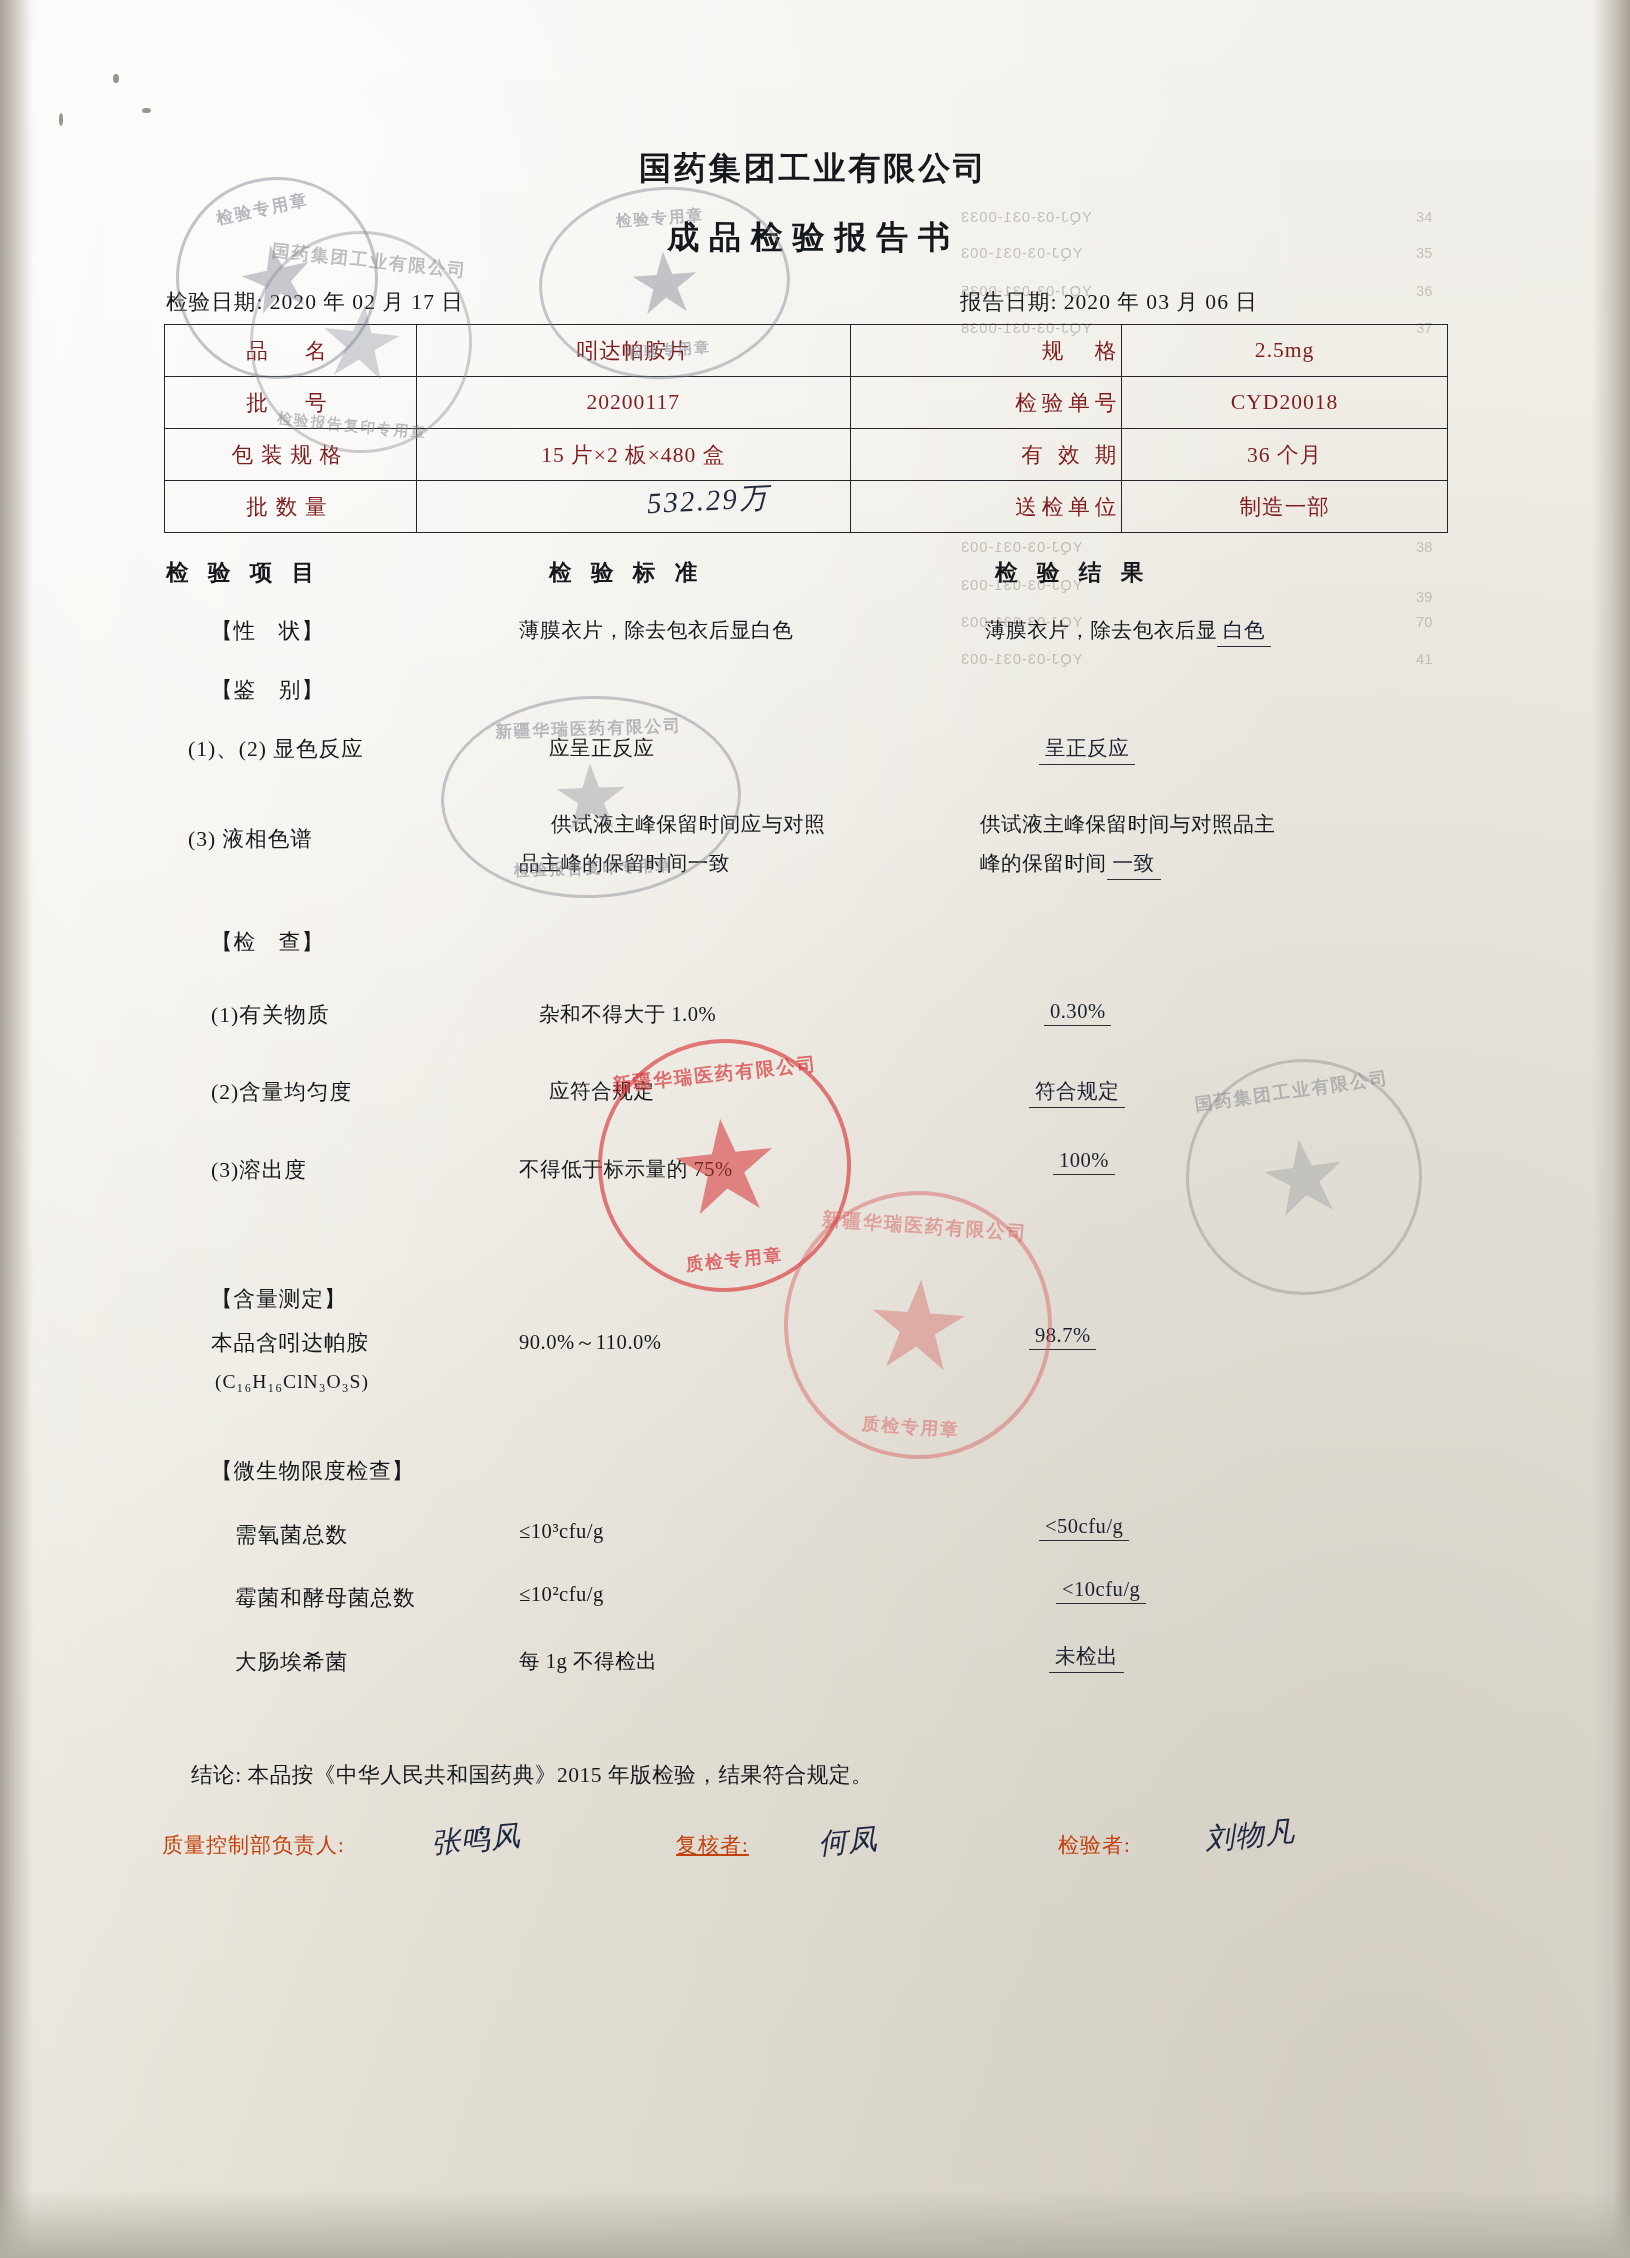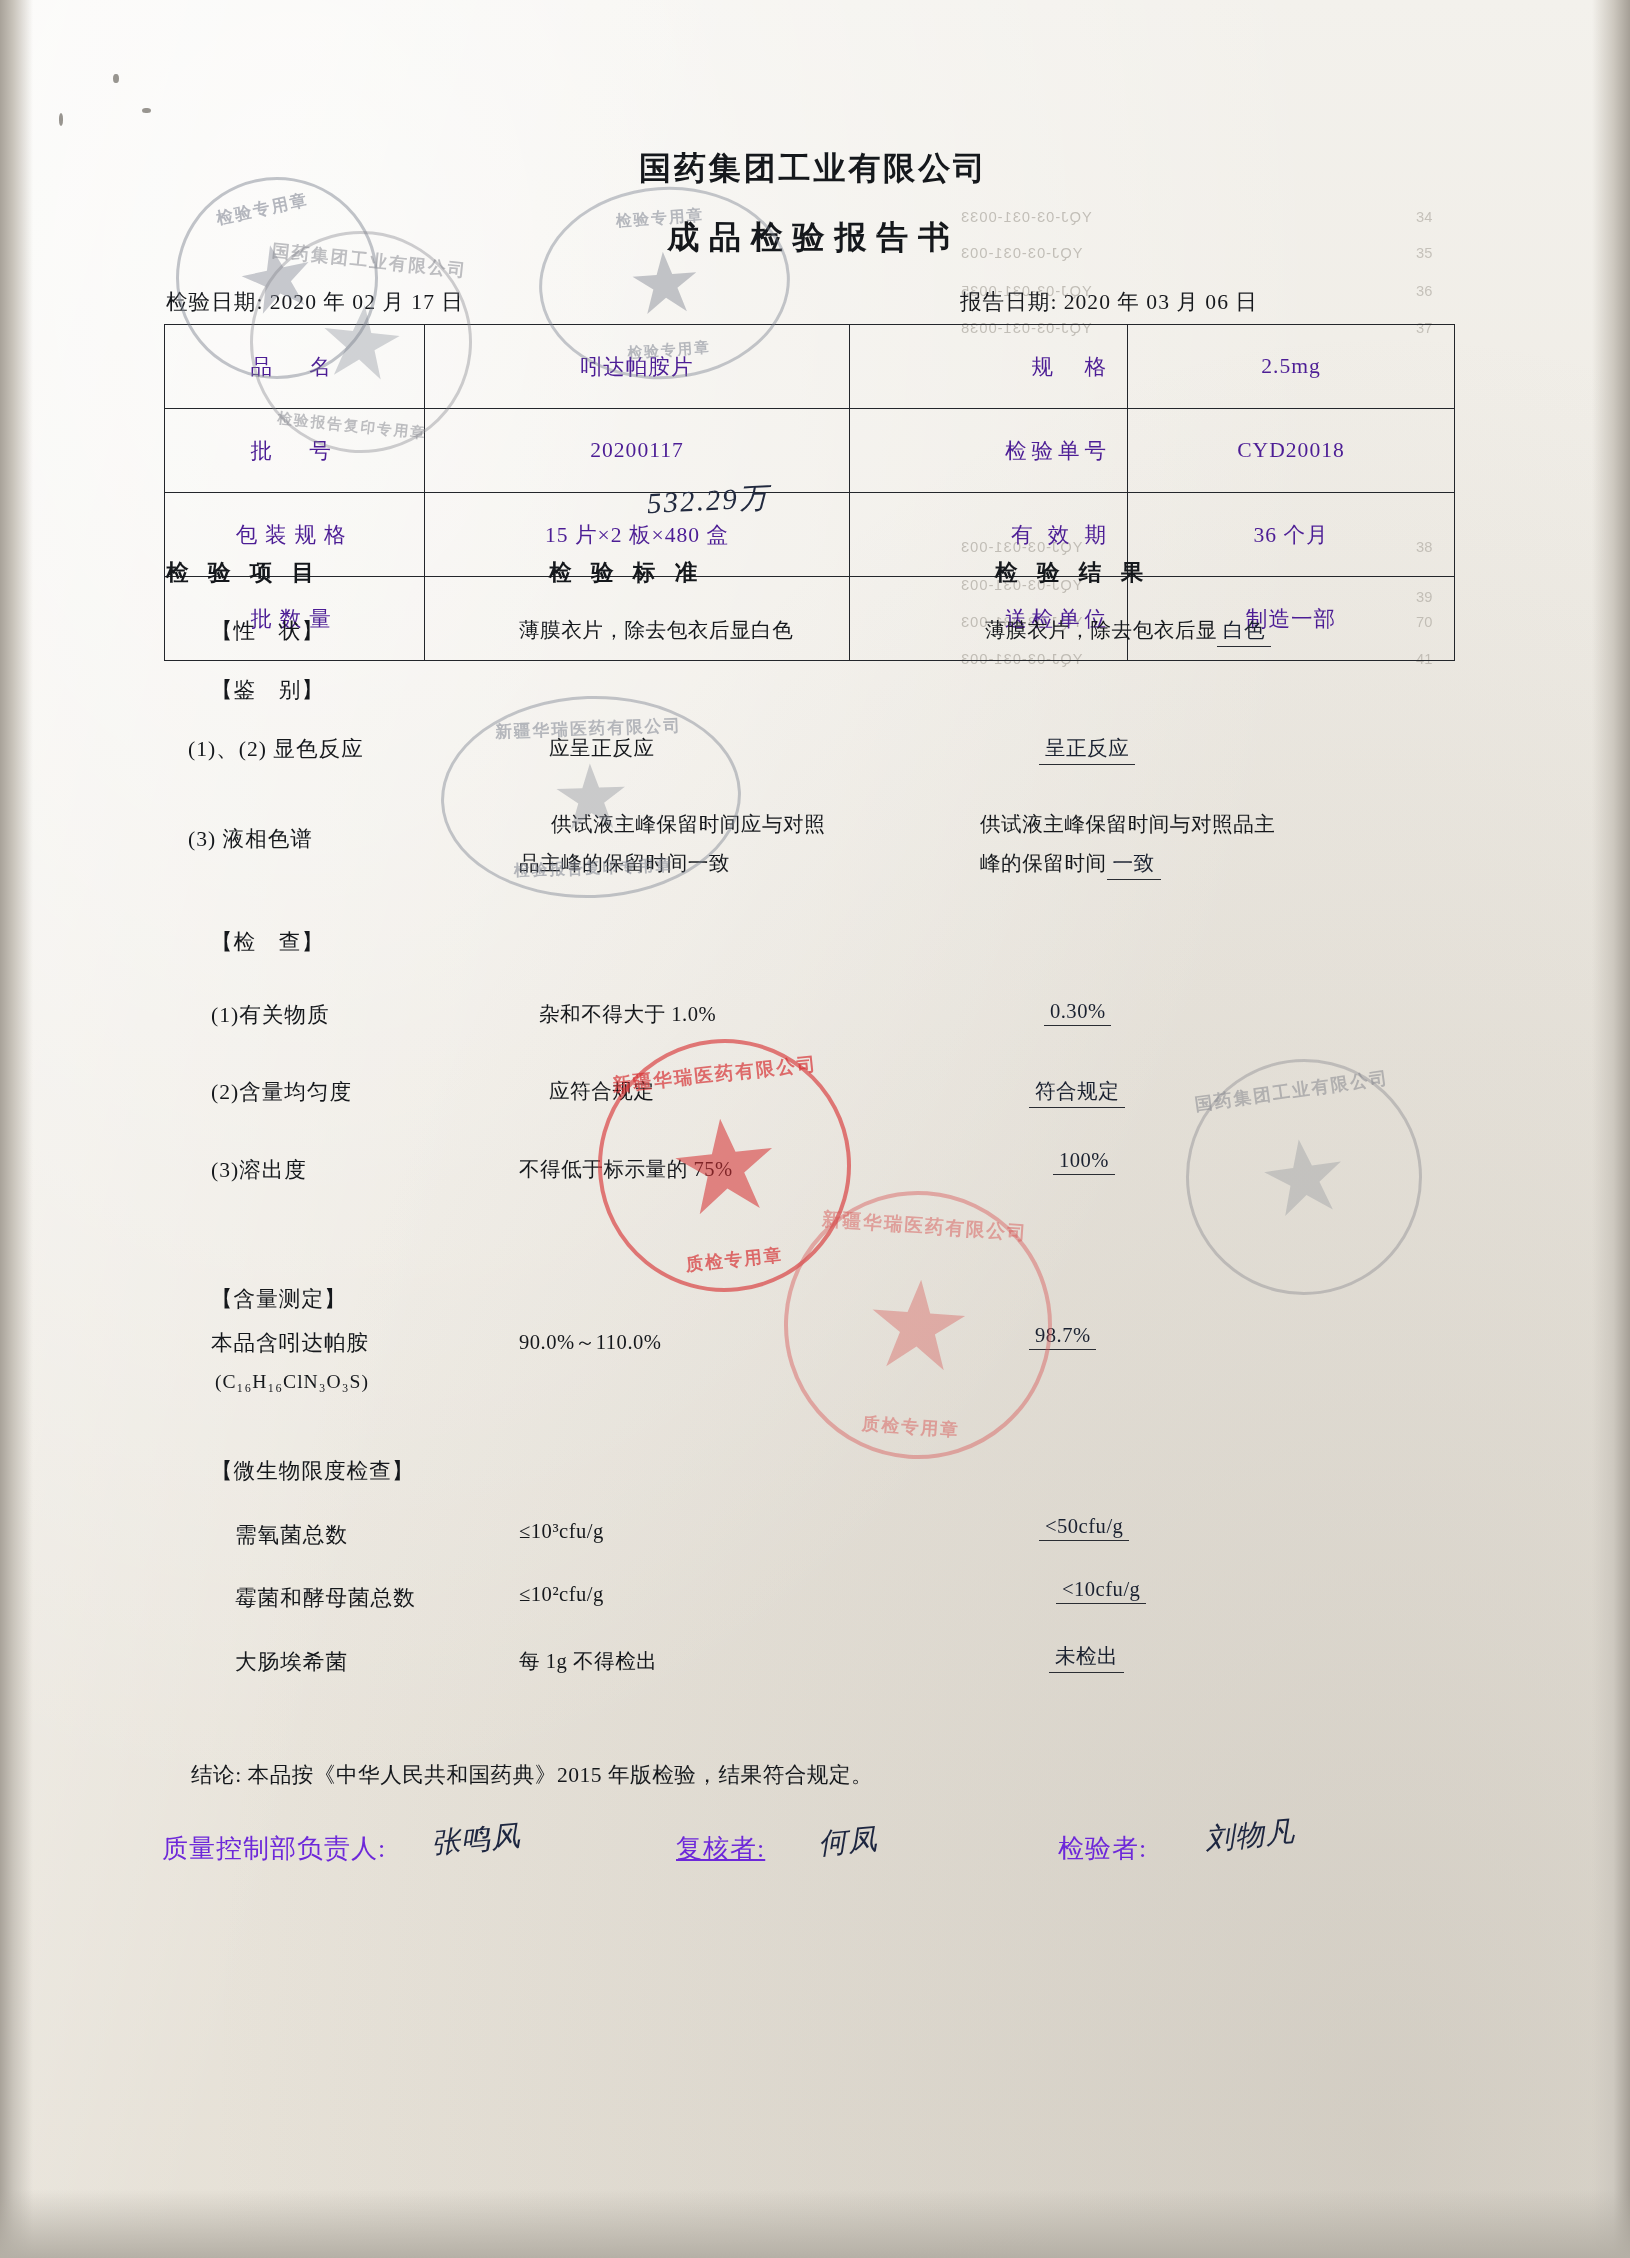--- a/index.html
+++ b/index.html
@@ -106,23 +106,23 @@
     top: 304px;
     width: 1284px;
     border-collapse: collapse;
     table-layout: fixed;
   }
   .info-table td {
     border: 1.6px solid #23262b;
     height: 51px;
     text-align: center;
     font-size: 21.6px;
-    color: #4c1d95;
+    color: #7f1d1d;
     letter-spacing: 2px;
-    padding: 16px;
+    padding: 0;
   }
   .info-table td.label { width: 227px; letter-spacing: 7.8px; }
   .info-table td.v1 { width: 392px; letter-spacing: 1px; }
   .info-table td.l2 { width: 245px; letter-spacing: 4.9px; text-align: right; }
   .info-table td.v2 { width: 294px; letter-spacing: 1px; }
   .hw-qty {
     position: absolute;
     left: 608px;
     top: 461px;
     font-size: 29px;
@@ -177,22 +177,22 @@
   
   .conclusion {
     position: absolute;
     font-size: 21.6px;
     color: #15181c;
     letter-spacing: 0.5px;
     white-space: nowrap;
   }
   .sig-line {
     position: absolute;
-    font-size: 26px;
-    color: #6d28d9;
+    font-size: 21px;
+    color: #c2410c;
     letter-spacing: 1px;
     white-space: nowrap;
   }
   .sig-hand {
     position: absolute;
     font-size: 29px;
     color: #1d2640;
     font-style: italic;
     letter-spacing: 1px;
     transform: rotate(-5deg);

